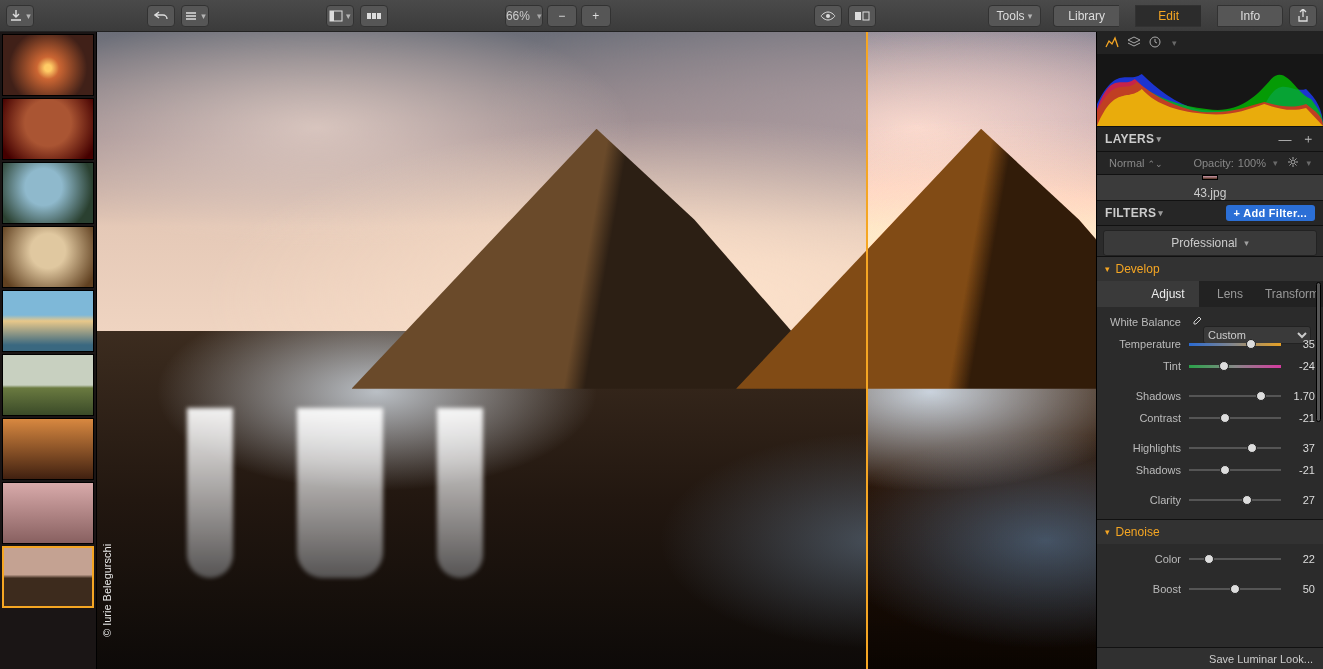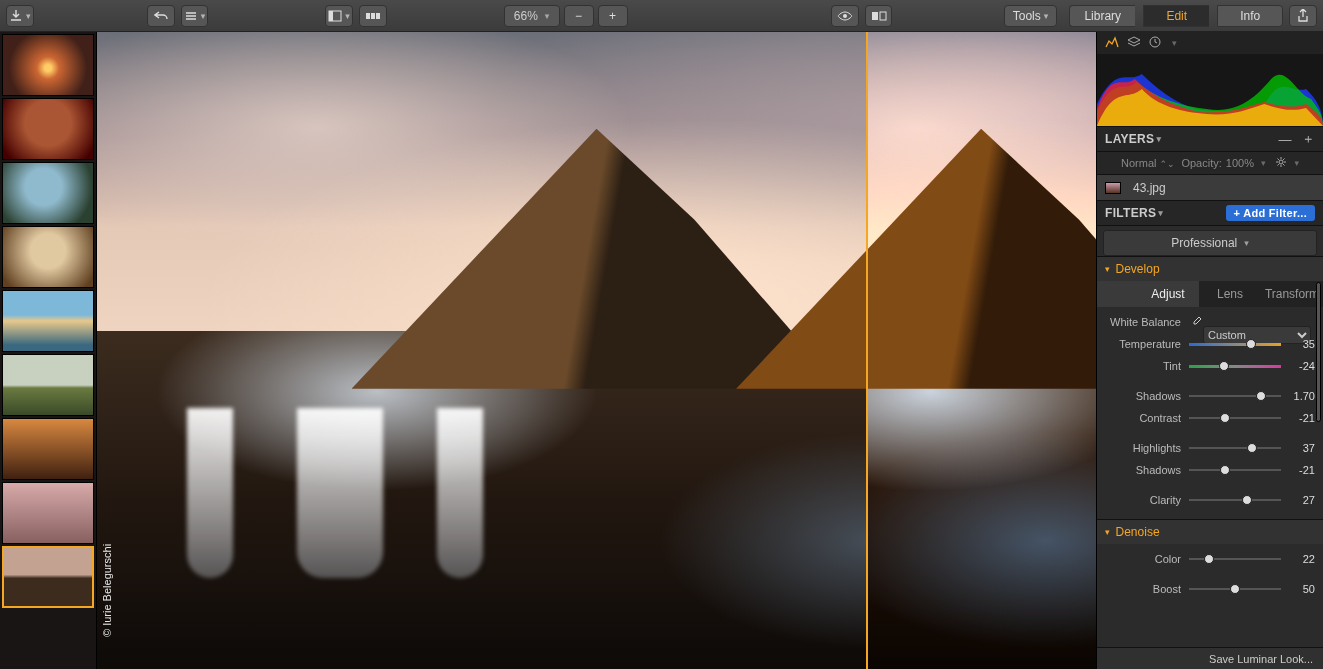--- a/index.html
+++ b/index.html
@@ -29,26 +29,26 @@
     display: flex; align-items: center; justify-content: center;
     padding: 0 8px;
     color: #ddd;
     cursor: pointer;
   }
   .tb-btn.sm { width: 30px; padding: 0; }
   .tb-gap-sm { width: 110px; }
   .tb-gap-md { width: 114px; }
   .zoom-group { display:flex; align-items:center; gap:4px; }
   .zoom-val {
-    height:22px; width:56px;
+    height:22px; width:38px;
     background:#565656;border:1px solid #323232;border-radius:4px;
     display:flex;align-items:center;justify-content:center;gap:4px;
   }
   .flex-spacer { flex: 1; }
-  .mode-tabs { display:flex; gap:8px; }
+  .mode-tabs { display:flex; gap:16px; }
   .mode-tabs .tb-btn { border-radius:0; border-right:none; width:66px; }
   .mode-tabs .tb-btn:first-child{border-radius:4px 0 0 4px;}
   .mode-tabs .tb-btn:last-child{border-radius:0 4px 4px 0;border-right:1px solid #323232;}
   .mode-tabs .active { background:#2c2c2c; color:#f5a623; }
   .caret { font-size:9px; margin-left:3px; opacity:.7; }
   
   .main-row { flex:1; display:flex; min-height:0; }
   
   .filmstrip {
     width: 97px;
@@ -155,28 +155,29 @@
     padding:0 8px;
     font-weight:600; letter-spacing:.3px;
   }
   .sec-head .r { margin-left:auto; display:flex; gap:10px; align-items:center; }
   .sec-head .tiny { font-size:13px; font-weight:400; color:#bbb; cursor:pointer; }
   .add-filter-btn {
     background:#2b6fd6; color:#fff;
     padding:2px 8px; border-radius:3px; font-size:11px; cursor:pointer;
   }
   .layer-sub {
-    height:22px; display:flex; align-items:center; padding:0 24px;
+    height:22px; display:flex; align-items:center; padding:0 12px;
     color:#888; font-size:11px; background:#262626;
   }
   .layer-sub .r{margin-left:auto; display:flex; align-items:center; gap:4px;}
   .layer-row {
     height:26px; background:#3b3b3b;
-    display:flex; align-items:center; padding:0 8px; gap:12px;
+    display:flex; align-items:center; padding:0 8px; gap:6px;
     border-top:1px solid #111;
+    flex-direction:column;
   }
   .layer-row .swatch {width:16px;height:12px;background:linear-gradient(#c9a,#532);border:1px solid #000;}
   
   .preset-row {
     height:26px; background:#3a3a3a; margin:4px 6px 0 6px;
     display:flex; align-items:center; justify-content:center;
     border:1px solid #222; border-radius:3px; gap:4px;
   }
   
   .fgroup { border-top:1px solid #111; }

